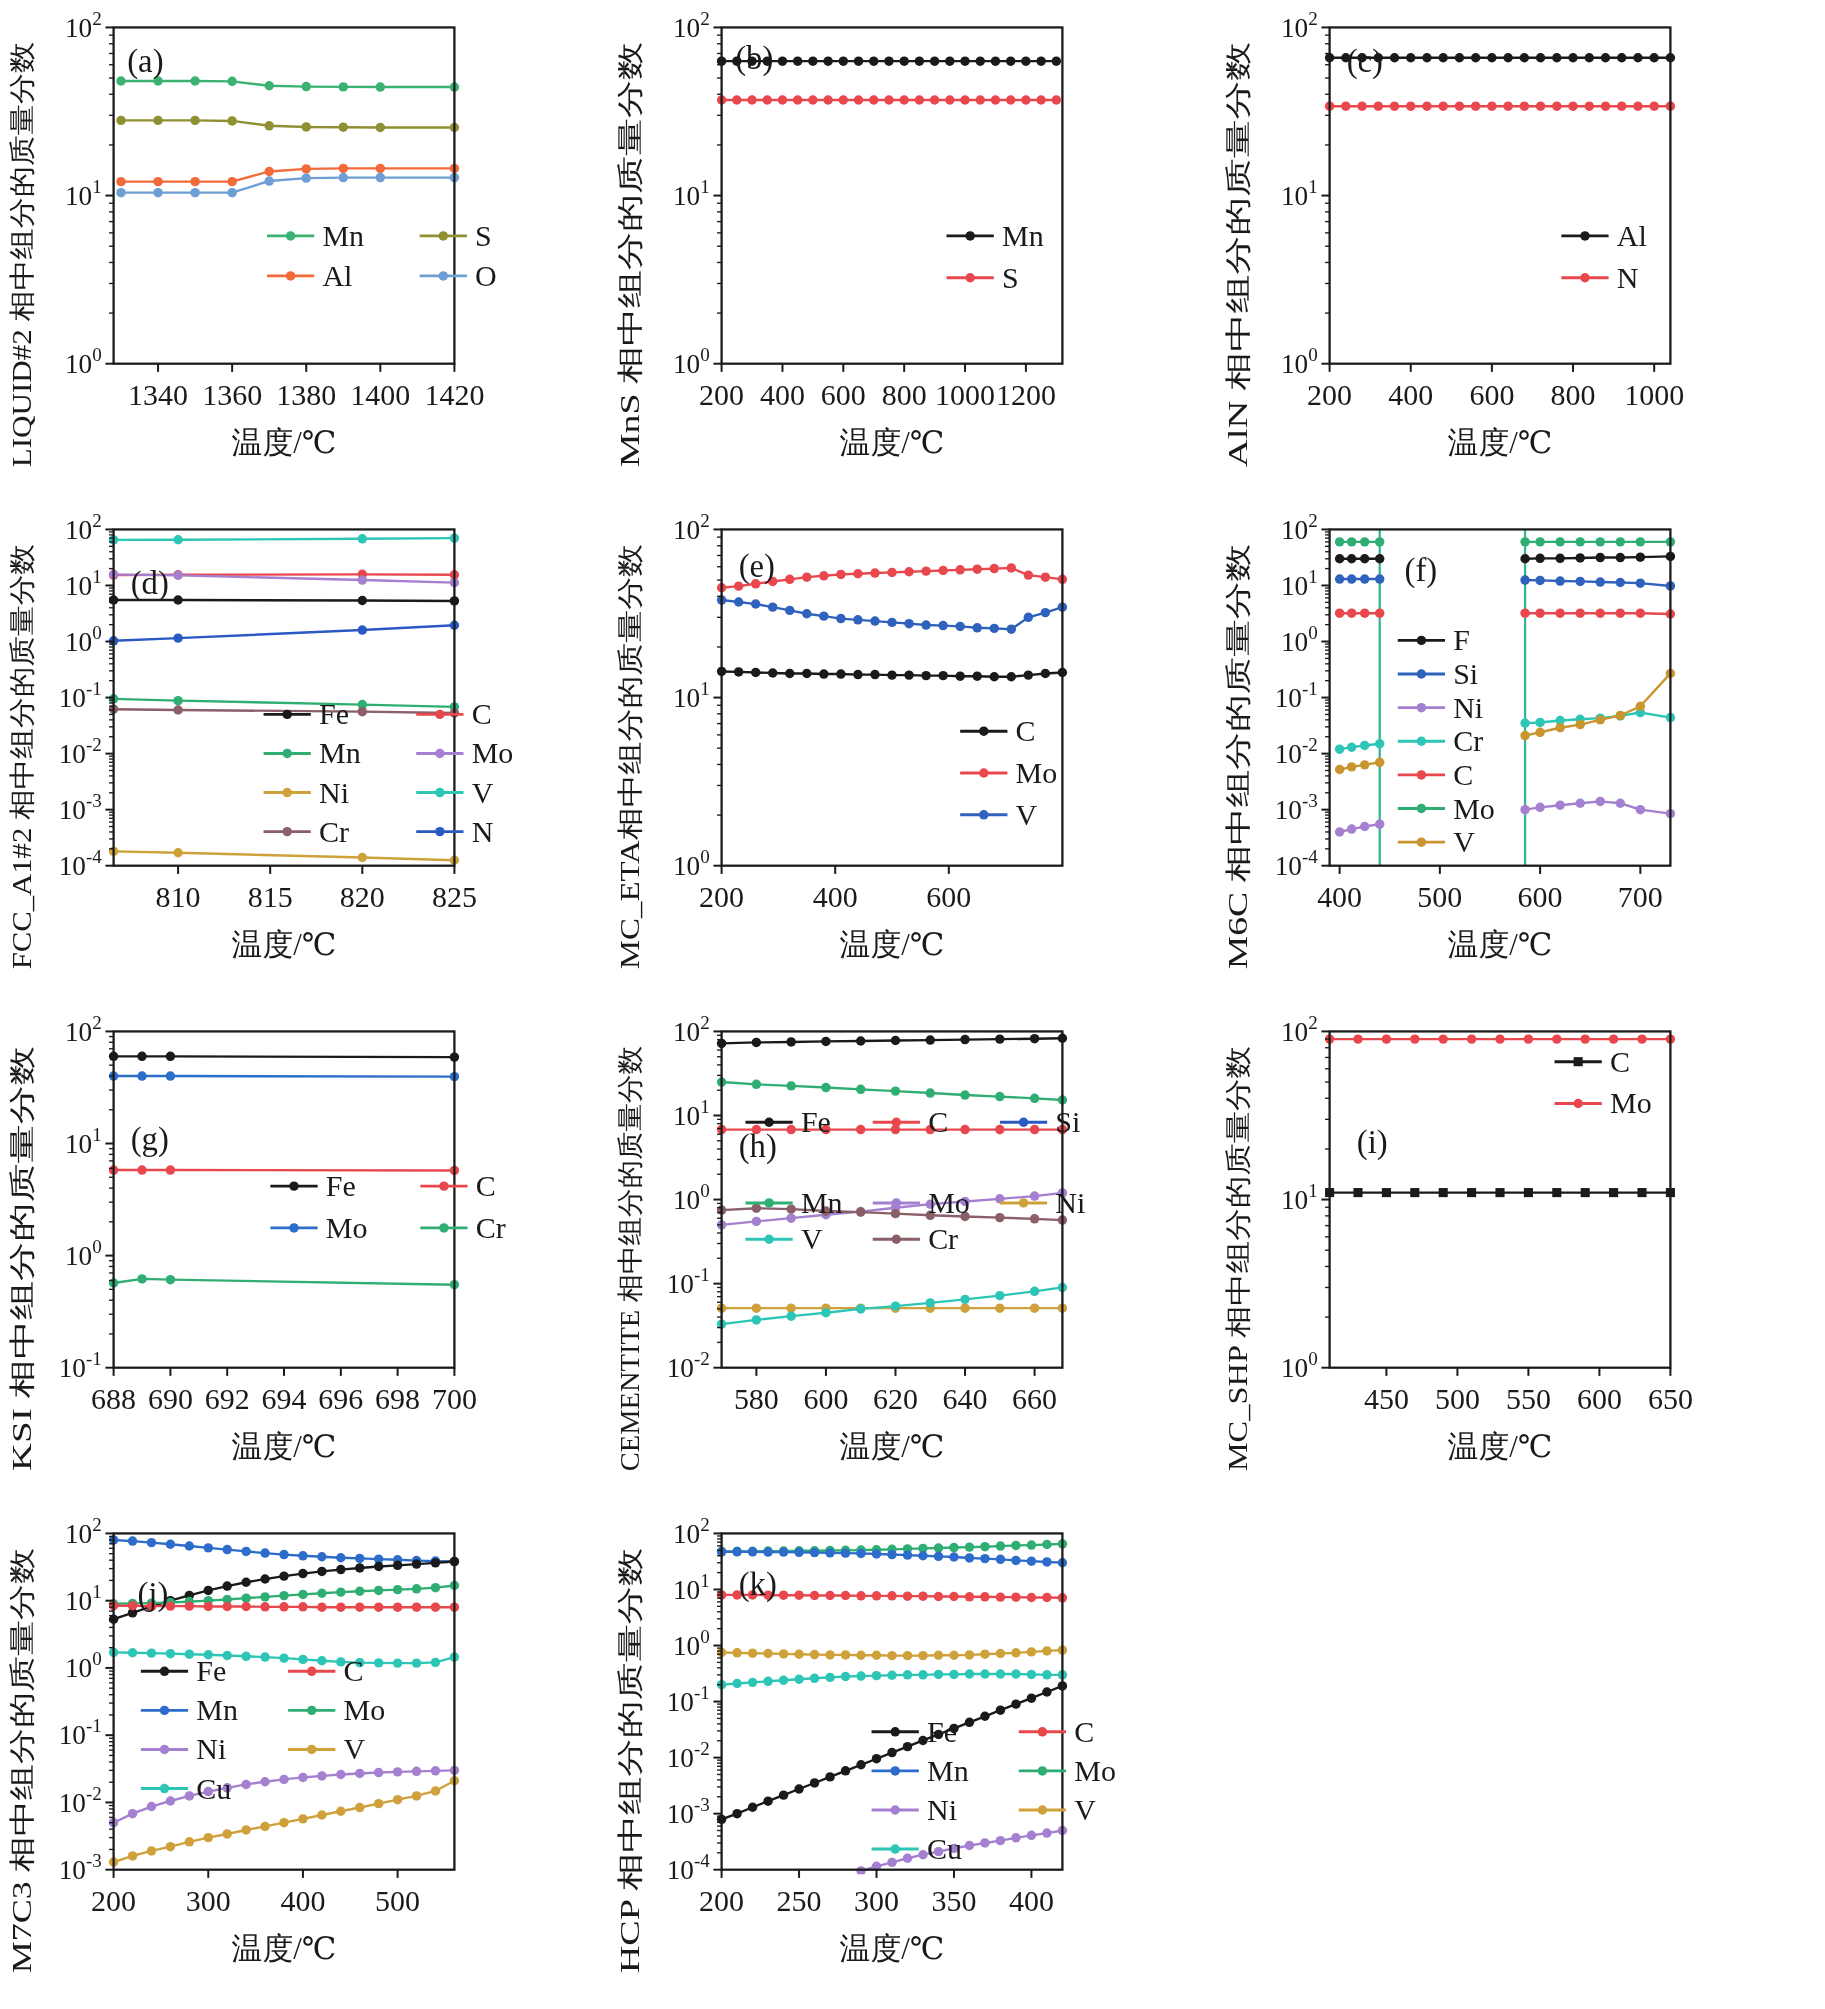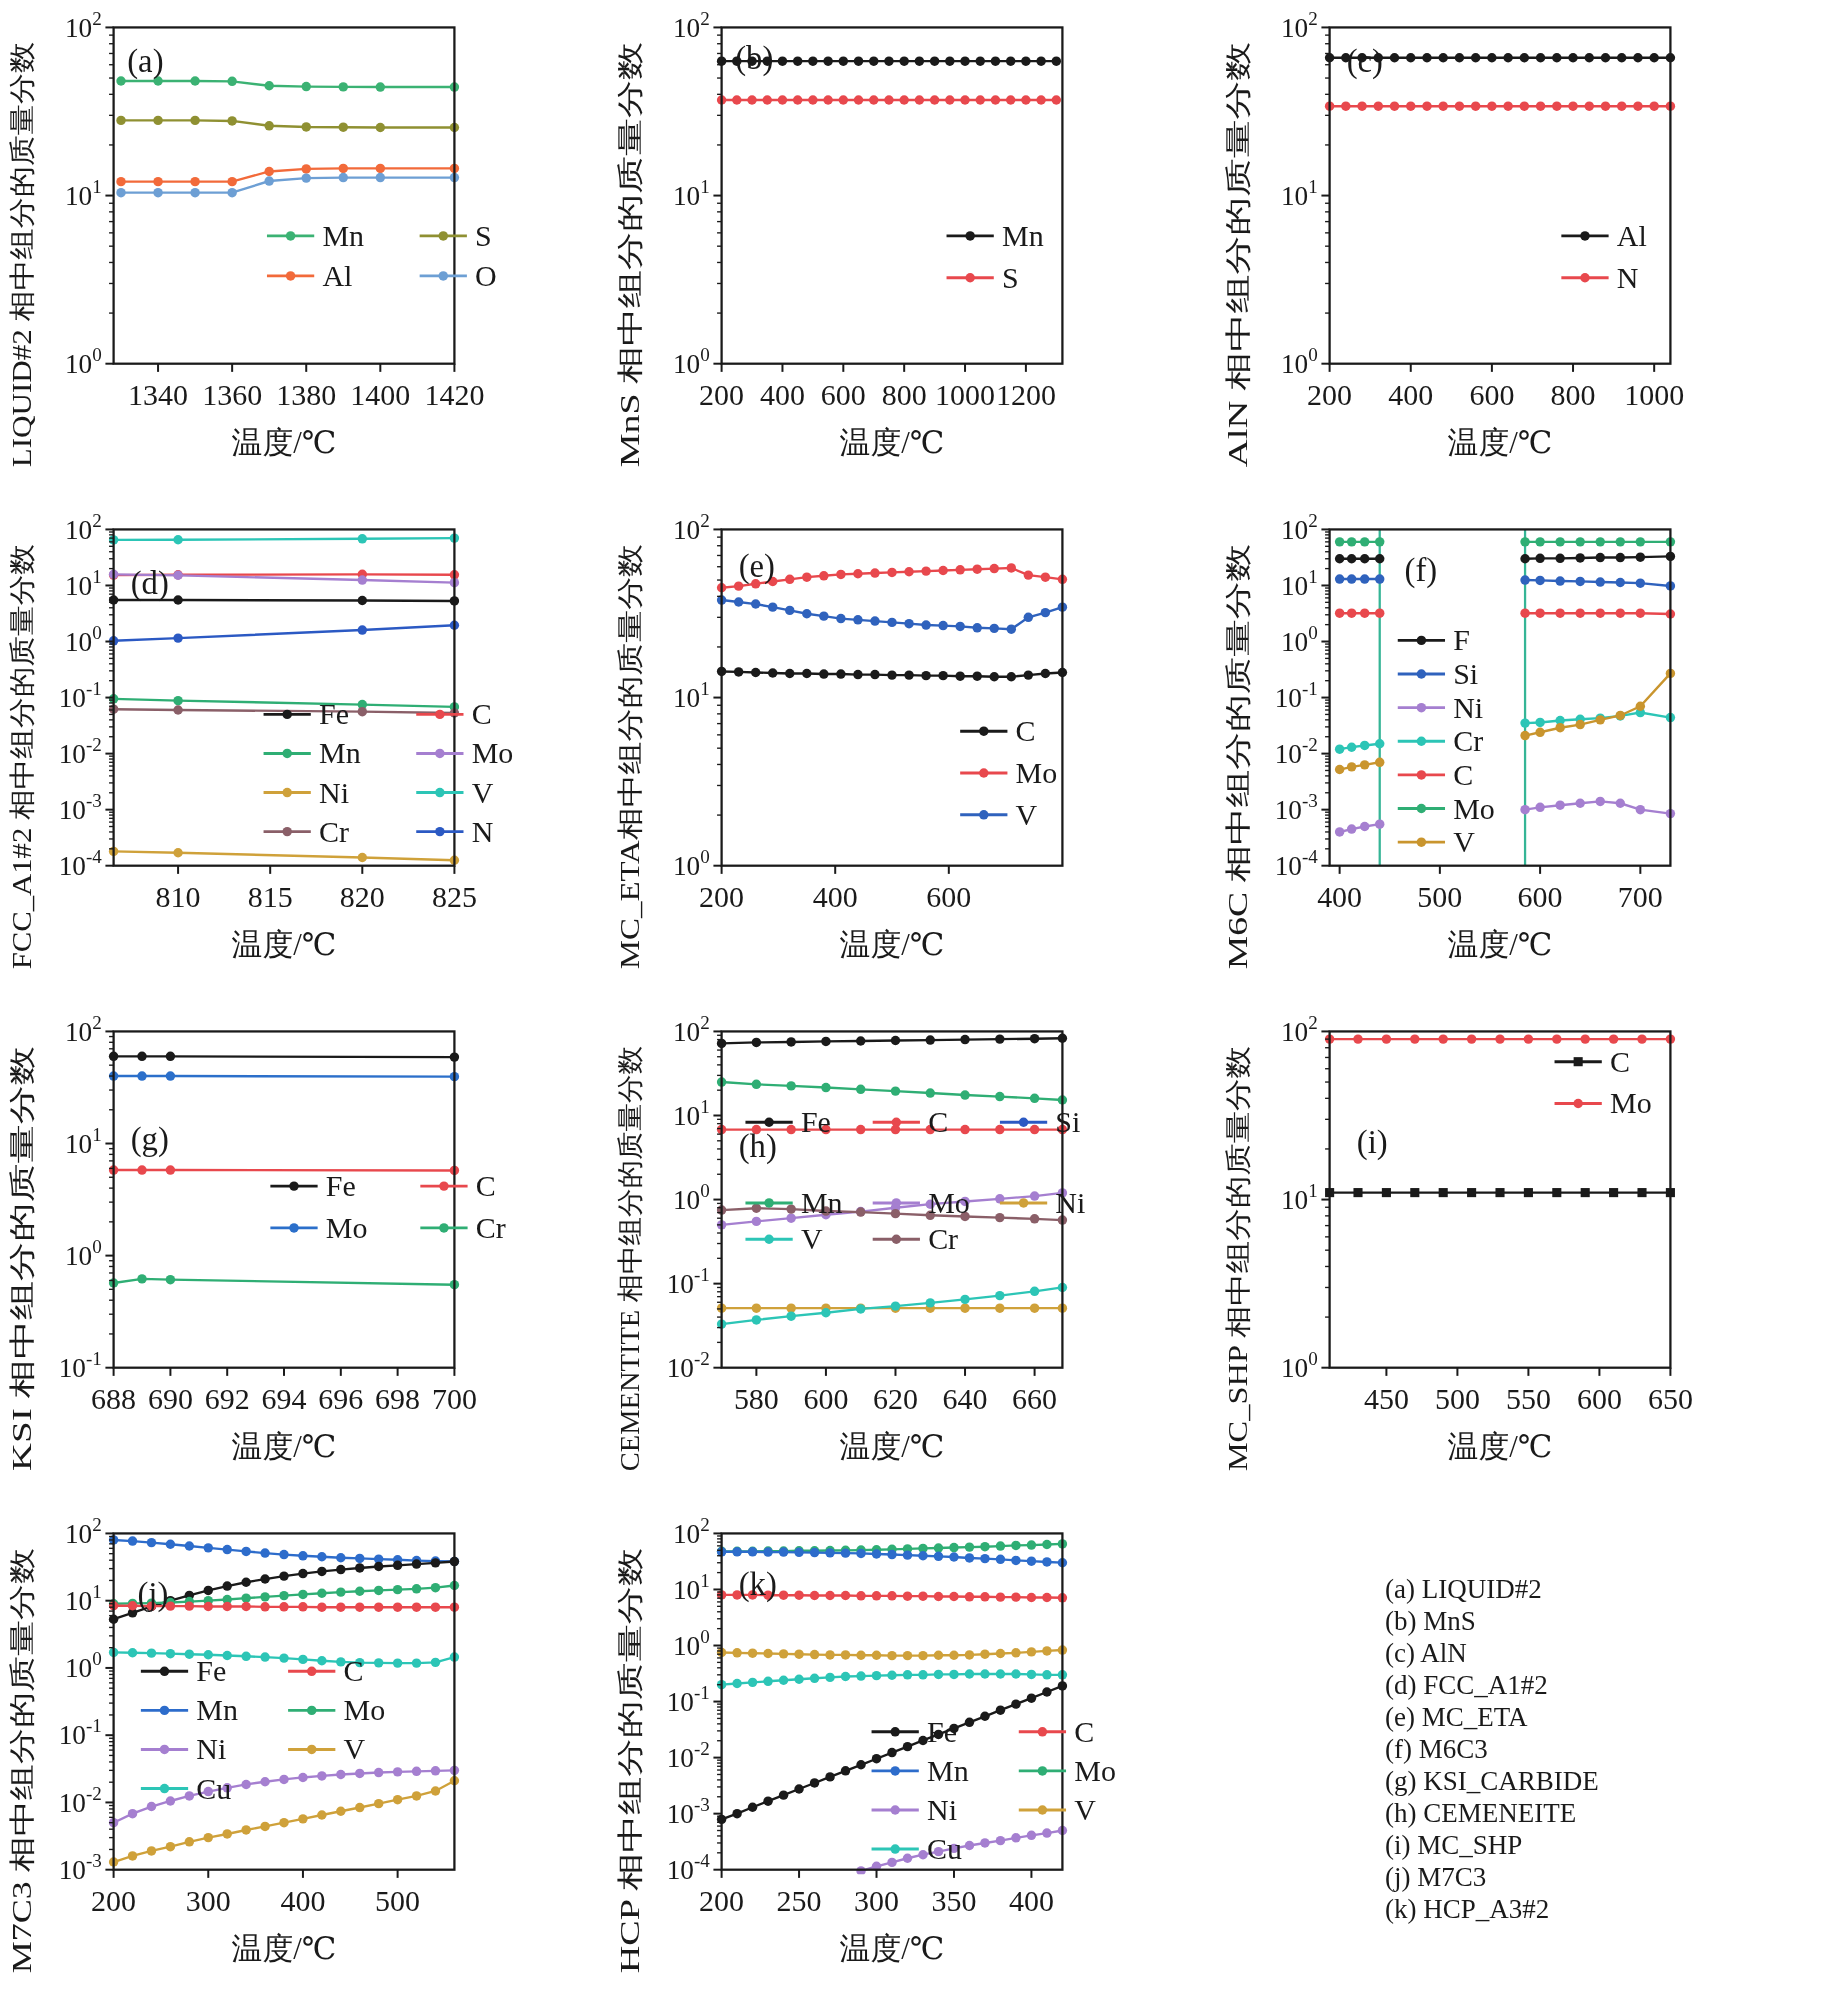--- a/index.html
+++ b/index.html
@@ -1660,28 +1660,15 @@
             <text x="351" y="345.29999999999995" font-size="33">Ni</text>
             <line x1="452" x2="504" y1="334.29999999999995" y2="334.29999999999995" stroke="#cfa13a" stroke-width="3.2"></line>
             <circle cx="478" cy="334.29999999999995" r="5.2" fill="#cfa13a"></circle>
             <text x="513" y="345.29999999999995" font-size="33">V</text>
             <line x1="290" x2="342" y1="377.29999999999995" y2="377.29999999999995" stroke="#2cc5b6" stroke-width="3.2"></line>
             <circle cx="316" cy="377.29999999999995" r="5.2" fill="#2cc5b6"></circle>
             <text x="351" y="388.29999999999995" font-size="33">Cu</text>
           </g>
         </svg>
       </div>
-      <div class="cell caption" id="caption-cell">
-      <div class="cap-item">(a) LIQUID#2</div>
-      <div class="cap-item">(b) MnS</div>
-      <div class="cap-item">(c) AlN</div>
-      <div class="cap-item">(d) FCC_A1#2</div>
-      <div class="cap-item">(e) MC_ETA</div>
-      <div class="cap-item">(f) M6C3</div>
-      <div class="cap-item">(g) KSI_CARBIDE</div>
-      <div class="cap-item">(h) CEMENEITE</div>
-      <div class="cap-item">(i) MC_SHP</div>
-      <div class="cap-item">(j) M7C3</div>
-      <div class="cap-item">(k) HCP_A3#2</div>
-    </div>
   </div>
 </div>
 
 
 </body></html>

